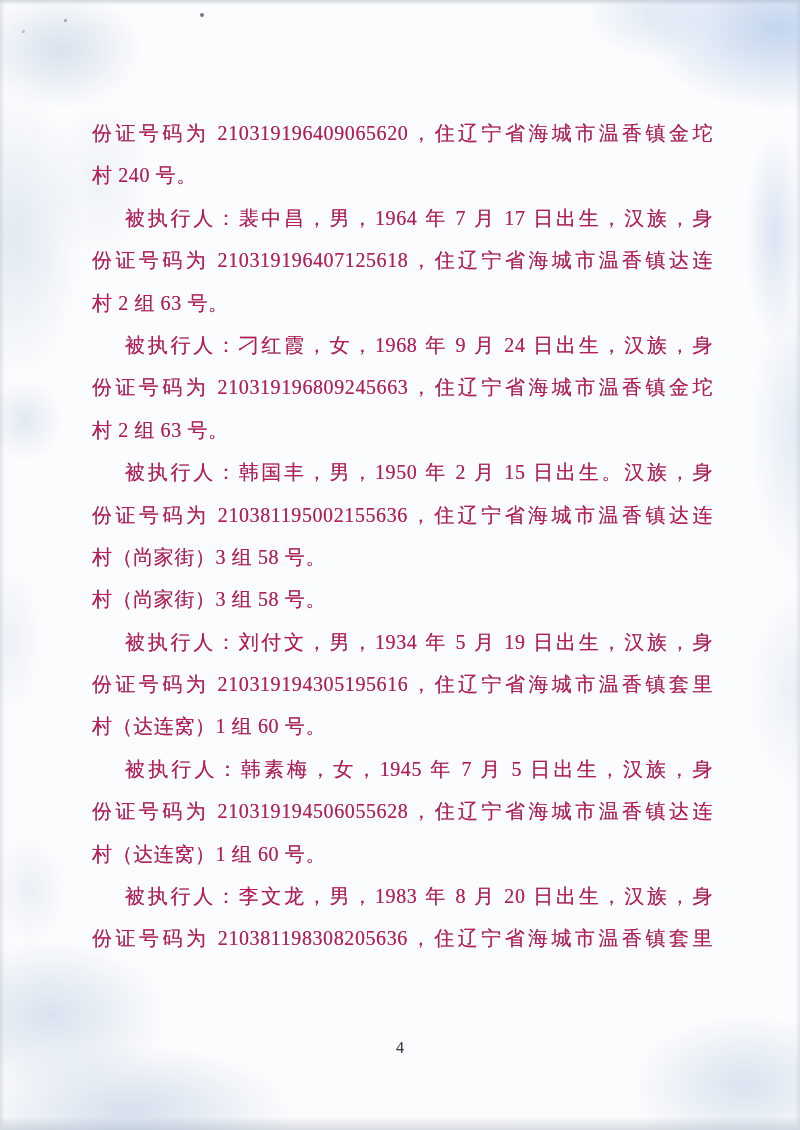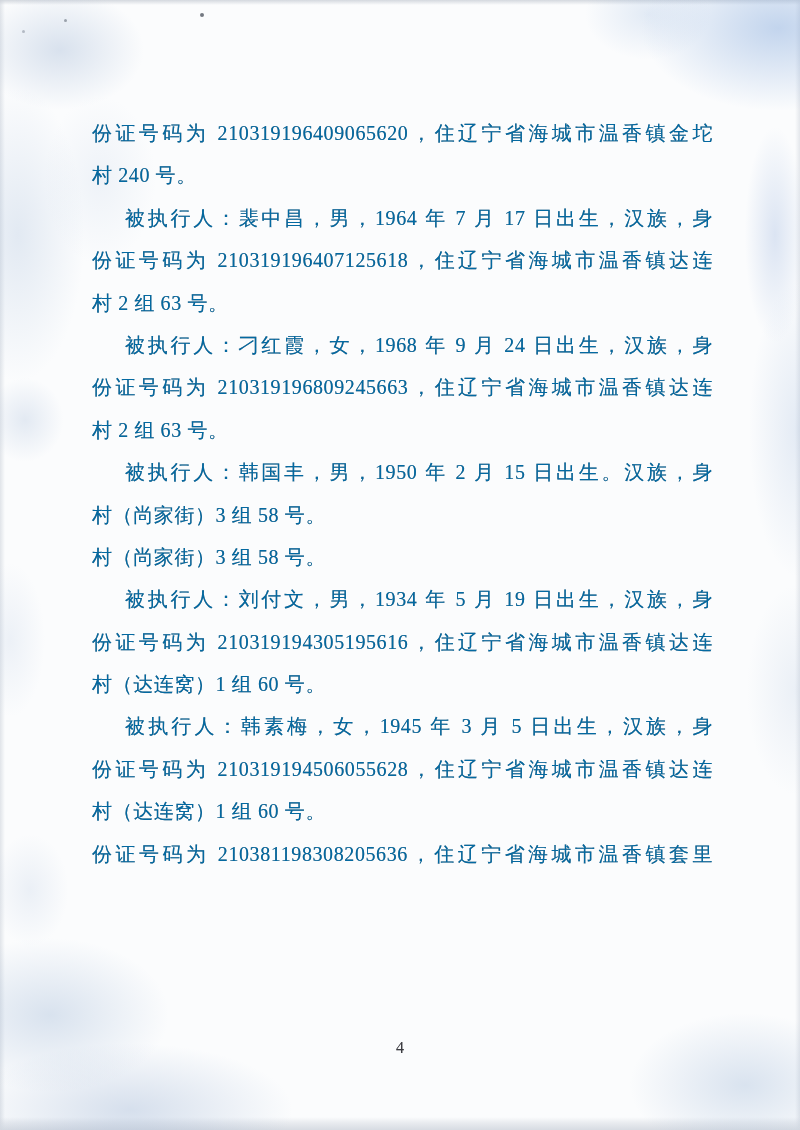--- a/index.html
+++ b/index.html
@@ -59,21 +59,21 @@
     position: absolute;
     left: 92px;
     top: 112px;
     width: 621px;
   }
   .line {
     height: 42.4px;
     line-height: 42.4px;
     font-size: 20px;
     letter-spacing: 0.6px;
-    color: #0369a1;
+    color: #be185d;
     text-shadow: 0 0 0.6px rgba(45,45,52,.55);
     white-space: nowrap;
   }
   .line.full {
     white-space: normal;
     text-align: justify;
     text-align-last: justify;
   }
   .line.indent { padding-left: 33px; }
 
@@ -107,45 +107,47 @@
     </section>
 
     <section>
       <div class="line full indent">被执行人：裴中昌，男，1964 年 7 月 17 日出生，汉族，身</div>
       <div class="line full">份证号码为 210319196407125618，住辽宁省海城市温香镇达连</div>
       <div class="line">村 2 组 63 号。</div>
     </section>
 
     <section>
       <div class="line full indent">被执行人：刁红霞，女，1968 年 9 月 24 日出生，汉族，身</div>
-      <div class="line full">份证号码为 210319196809245663，住辽宁省海城市温香镇达连</div>
+      <div class="line full">份证号码为 210319196809245663，住辽宁省海城市温香镇金坨</div>
       <div class="line">村 2 组 63 号。</div>
     </section>
 
     <section>
       <div class="line full indent">被执行人：韩国丰，男，1950 年 2 月 15 日出生。汉族，身</div>
+      <div class="line full">份证号码为 210381195002155636，住辽宁省海城市温香镇达连</div>
       <div class="line">村（尚家街）3 组 58 号。</div>
     </section>
 
     <section>
       <div class="line">村（尚家街）3 组 58 号。</div>
     </section>
 
     <section>
       <div class="line full indent">被执行人：刘付文，男，1934 年 5 月 19 日出生，汉族，身</div>
-      <div class="line full">份证号码为 210319194305195616，住辽宁省海城市温香镇达连</div>
+      <div class="line full">份证号码为 210319194305195616，住辽宁省海城市温香镇套里</div>
       <div class="line">村（达连窝）1 组 60 号。</div>
     </section>
 
     <section>
-      <div class="line full indent">被执行人：韩素梅，女，1945 年 3 月 5 日出生，汉族，身</div>
+      <div class="line full indent">被执行人：韩素梅，女，1945 年 7 月 5 日出生，汉族，身</div>
       <div class="line full">份证号码为 210319194506055628，住辽宁省海城市温香镇达连</div>
       <div class="line">村（达连窝）1 组 60 号。</div>
     </section>
 
     <section>
+      <div class="line full indent">被执行人：李文龙，男，1983 年 8 月 20 日出生，汉族，身</div>
       <div class="line full">份证号码为 210381198308205636，住辽宁省海城市温香镇套里</div>
     </section>
 
   </main>
 
   <div class="page-number">4</div>
 </div>
 
 </body></html>

